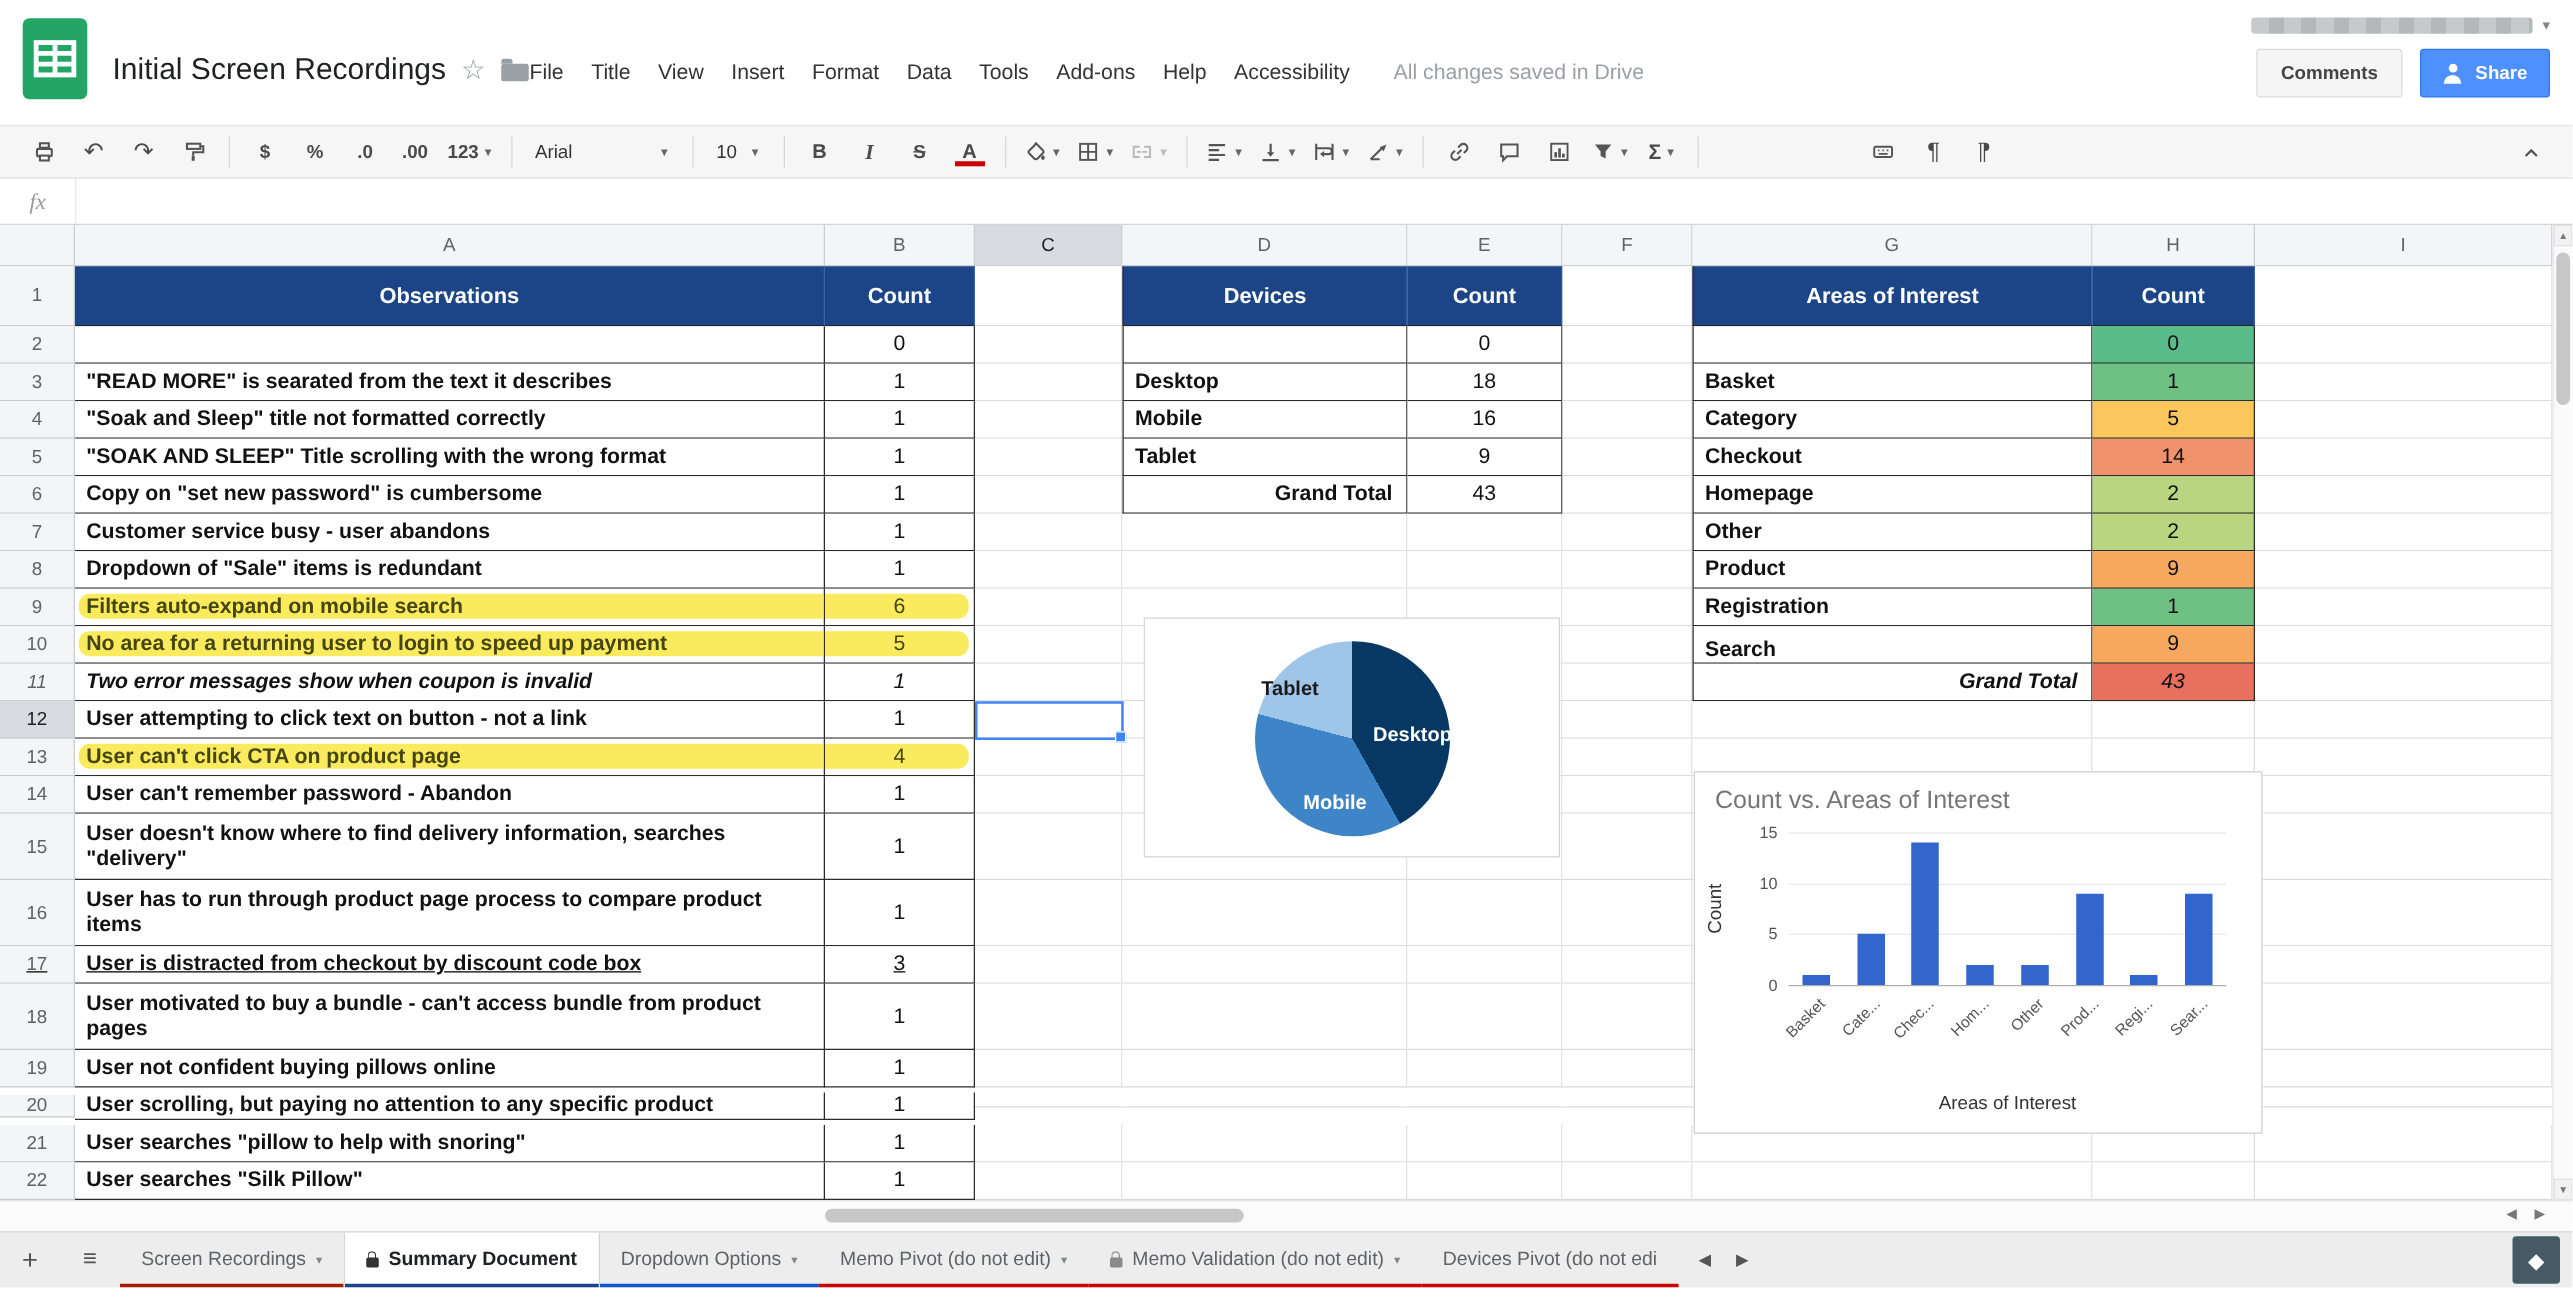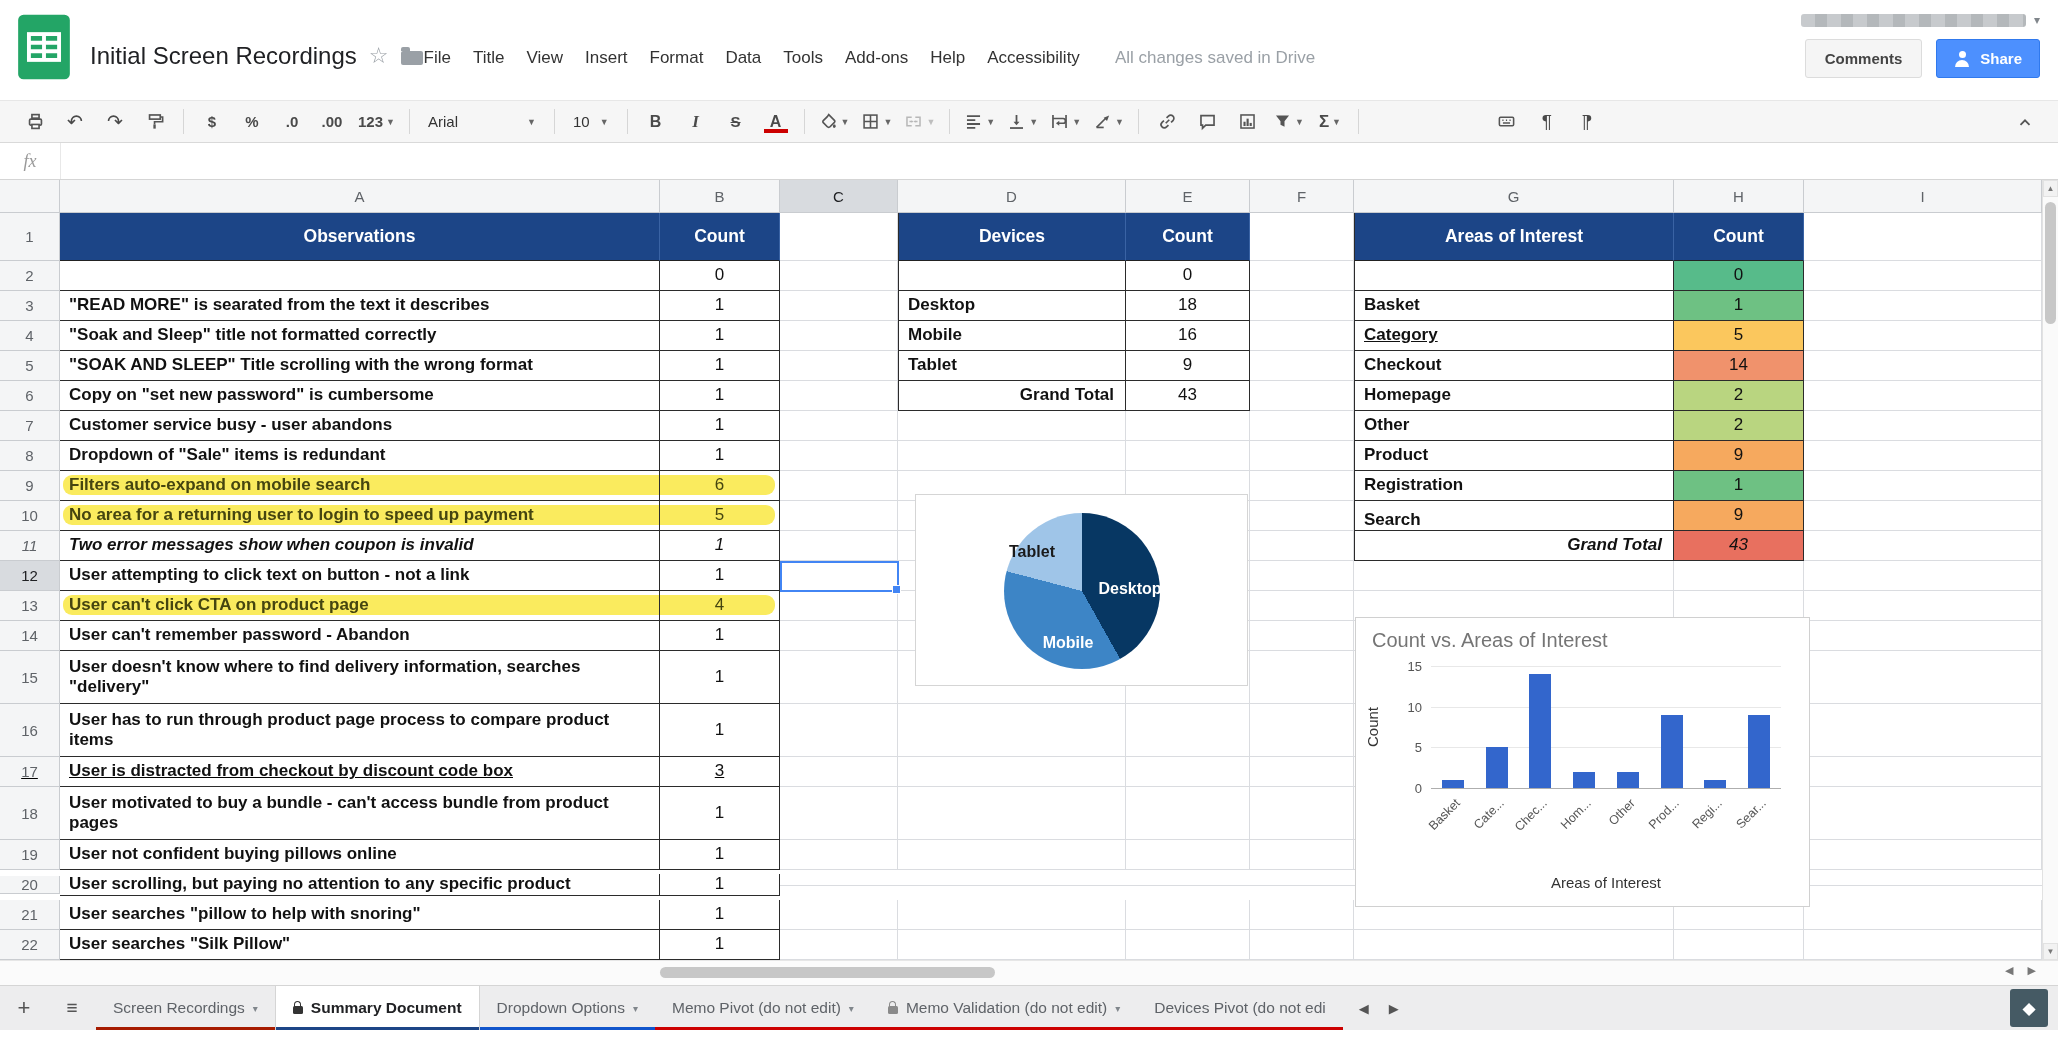--- a/index.html
+++ b/index.html
@@ -414,21 +414,21 @@
             <span class="ct">1</span>
           </div>
           <div class="c" style="width: 118px;"></div>
           <div class="c tblk tblk-l obs" style="width: 228px;">
             <span class="ct">Mobile</span>
           </div>
           <div class="c tblk cnt" style="width: 124px;">
             <span class="ct">16</span>
           </div>
           <div class="c" style="width: 104px;"></div>
-          <div class="c tblk tblk-l obs" style="width: 320px; text-decoration: underline;">
+          <div class="c tblk tblk-l obs" style="width: 320px;">
             <span class="ct">Category</span>
           </div>
           <div class="c tblk cnt" style="width: 130px; background: rgb(251, 199, 93);">
             <span class="ct">5</span>
           </div>
           <div class="c" style="width: 238px;"></div>
         </div>
         <div class="grow" style="height: 30px;">
           <div class="gh rn">5</div>
           <div class="c obs tblk" style="width: 600px;">

